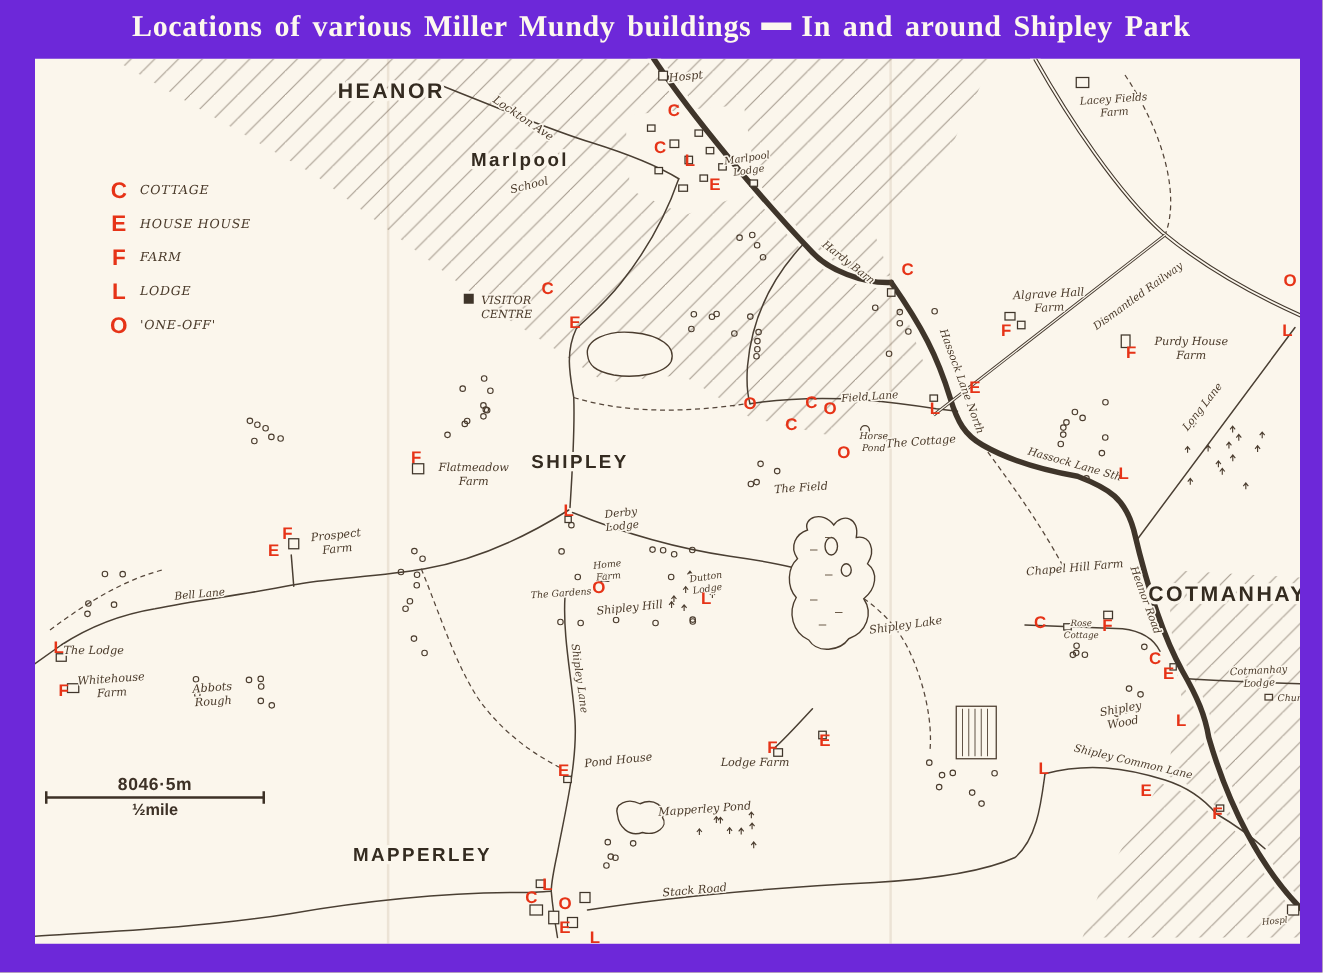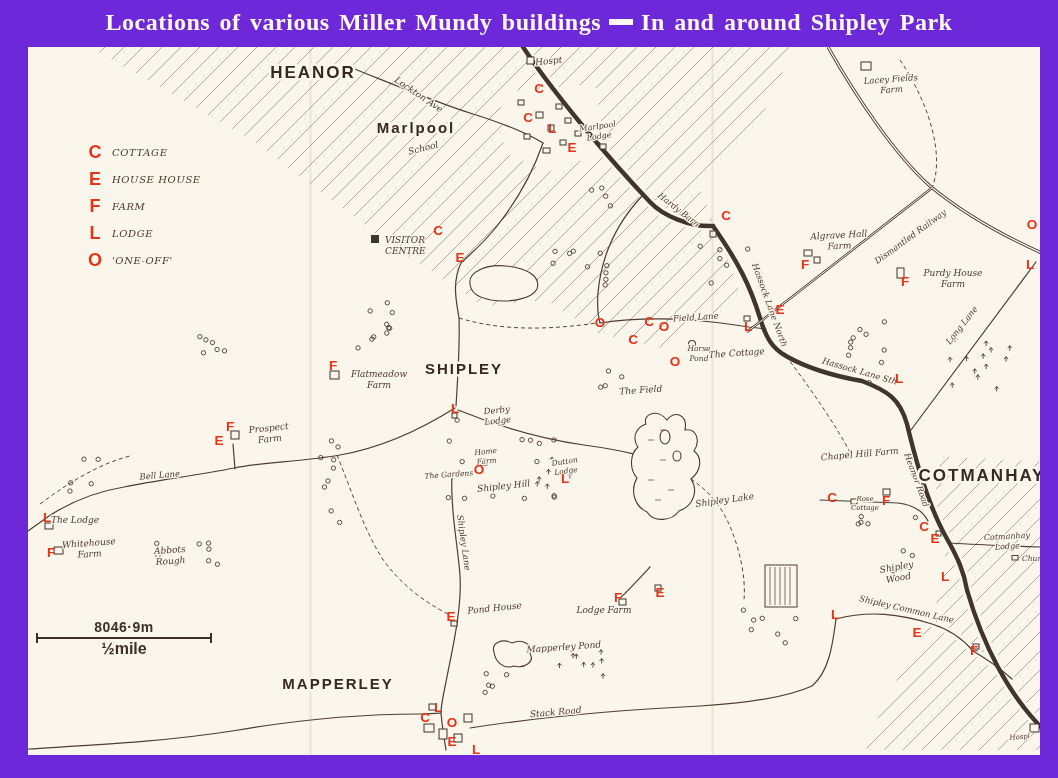--- a/index.html
+++ b/index.html
@@ -20,21 +20,21 @@
   .legend{position:absolute;left:54px;top:92px;}
   .legend-row{height:27px;display:flex;align-items:center;}
   .legend-letter{width:26px;text-align:center;color:#e63317;font-weight:800;font-size:18px;}
   .legend-label{font-family:"DejaVu Serif",serif;font-style:italic;font-size:10px;color:#493929;
                 letter-spacing:.6px;margin-left:4px;}
   .scalebar{position:absolute;left:6px;top:572px;width:180px;text-align:center;color:#3d3126;}
   .scale-m{font-size:14px;font-weight:bold;letter-spacing:.5px;}
   .scale-line{position:relative;height:2px;background:#3d3126;margin:2px 2px 1px 2px;}
   .scale-line::before,.scale-line::after{content:"";position:absolute;top:-4px;width:2px;height:10px;background:#3d3126;}
   .scale-line::before{left:0;} .scale-line::after{right:0;}
-  .scale-mi{font-size:16px;font-weight:bold;}
+  .scale-mi{font-size:13px;font-weight:bold;}
 </style>
 </head>
 <body>
 
 <div id="screen">
   <div class="title">
     <span>Locations of various Miller Mundy buildings</span><span class="dash"></span><span>In and around Shipley Park</span>
   </div>
 
   <div class="paper">
@@ -429,18 +429,18 @@
           <span class="legend-letter">L</span>
           <span class="legend-label">LODGE</span>
         </div>
         <div class="legend-row">
           <span class="legend-letter">O</span>
           <span class="legend-label">'ONE-OFF'</span>
         </div>
       </div>
 
     <div class="scalebar">
-      <div class="scale-m">8046·9m</div>
+      <div class="scale-m">8046·5m</div>
       <div class="scale-line"></div>
       <div class="scale-mi">½mile</div>
     </div>
   </div>
 </div>
 
 </body></html>

